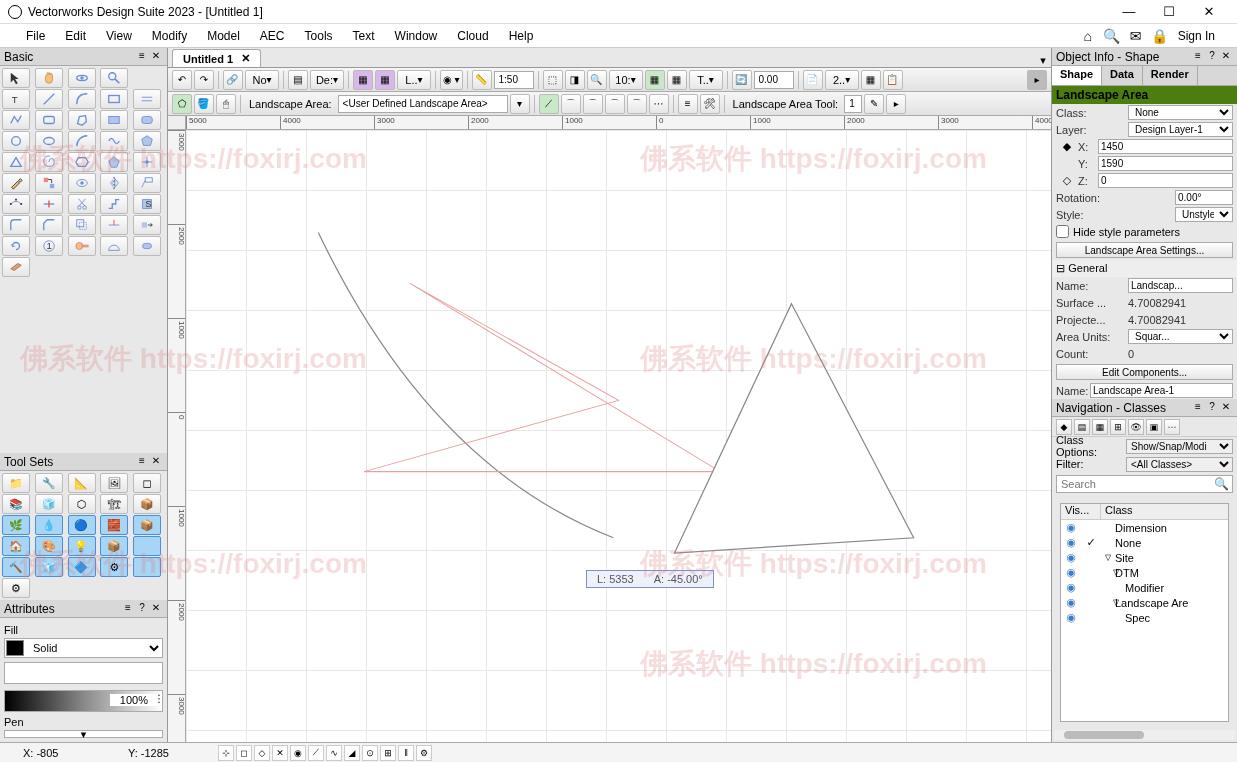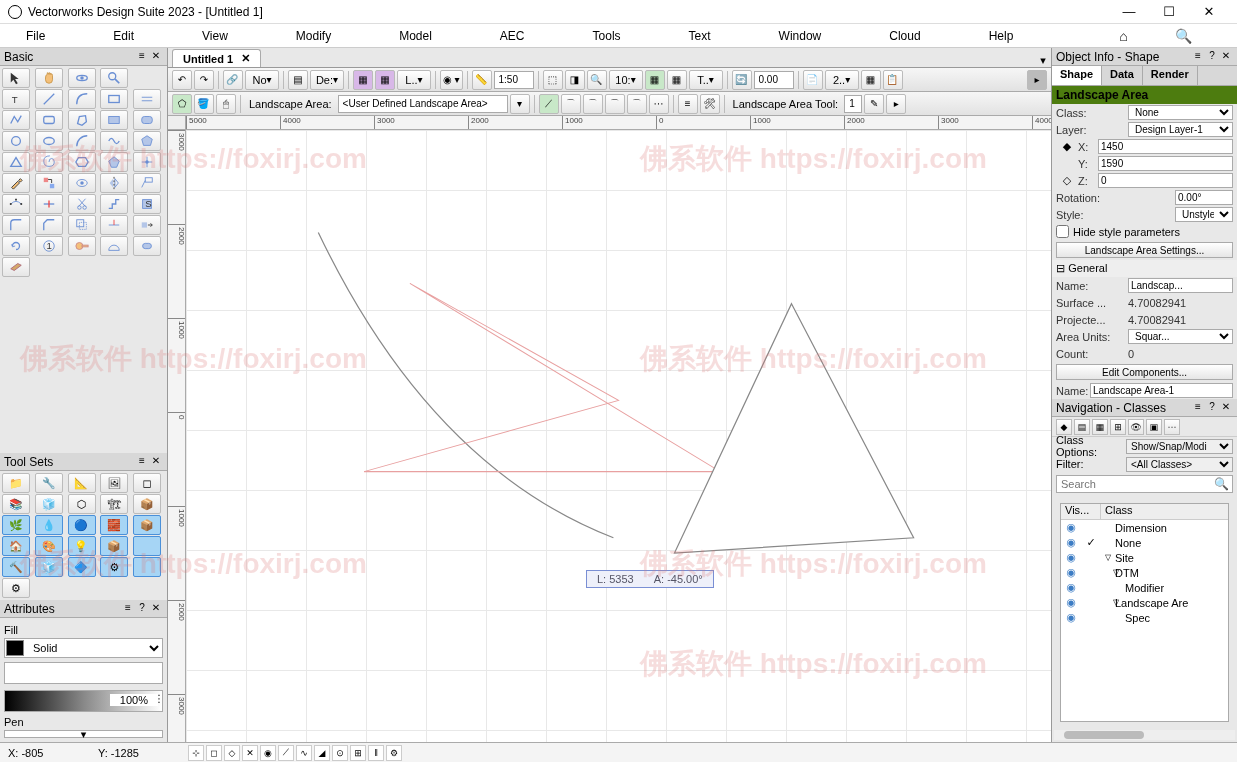--- a/index.html
+++ b/index.html
@@ -5,21 +5,21 @@
 * { box-sizing: border-box; margin: 0; padding: 0; font-family: "Segoe UI", Tahoma, sans-serif; font-size: 11px; }
 body { background: #f0f0f0; width: 1237px; height: 762px; overflow: hidden; position: relative; }
 
 
 .titlebar { height: 24px; background: #fff; display: flex; align-items: center; padding: 0 8px; border-bottom: 1px solid #ddd; }
 .titlebar .logo { width: 14px; height: 14px; border-radius: 50%; border: 1.5px solid #000; margin-right: 6px; display: inline-block; }
 .titlebar .title { flex: 1; font-size: 12px; }
 .titlebar .winbtn { width: 40px; text-align: center; cursor: pointer; font-size: 13px; }
 
 
-.menubar { height: 24px; background: #fff; display: flex; align-items: center; padding: 0 16px; border-bottom: 1px solid #ccc; gap: 48px; }
+.menubar { height: 24px; background: #fff; display: flex; align-items: center; padding: 0 16px; border-bottom: 1px solid #ccc; }
 .menubar .menuitem { padding: 0 10px; cursor: pointer; font-size: 12px; }
 .menubar .spacer { flex: 1; }
 .menubar .righticon { width: 24px; text-align: center; font-size: 14px; cursor: pointer; }
 .signin { padding: 0 6px; font-size: 12px; cursor: pointer; }
 
 
 .main { display: flex; height: calc(762px - 24px - 24px - 20px); }
 
 
 .leftpanel { width: 168px; background: #e8e8e8; display: flex; flex-direction: column; border-right: 1px solid #999; }
@@ -93,21 +93,21 @@
 .classlist .crow .eye { width: 20px; text-align: center; color: #3b7cc4; }
 .classlist .crow .chk { width: 20px; text-align: center; }
 .classlist .crow .tr { width: 14px; text-align: center; font-size: 8px; }
 .classlist .crow .nm { flex: 1; }
 .scrollh { height: 10px; background: #eee; margin: 0 2px 2px 2px; position: relative; }
 .scrollh .thumb { position: absolute; left: 10px; width: 80px; height: 8px; top: 1px; background: #bbb; border-radius: 4px; }
 
 
 .statusbar { height: 20px; background: #f4f4f4; border-top: 1px solid #aaa; display: flex; align-items: center; padding: 0 8px; font-size: 11px; }
 .statusbar .sb-left { flex: 1; }
-.statusbar .sb-coord { width: 90px; }
+.statusbar .sb-coord { width: 90px; margin-left: 15px; }
 .statusbar .sb-icons { display: flex; gap: 2px; }
 .statusbar .sb-icons .si { width: 16px; height: 16px; border: 1px solid #ccc; background: #fff; cursor: pointer; display:flex;align-items:center;justify-content:center; font-size:9px; }
 
 .search-row { position: relative; }
 .search-row input { width: calc(100% - 8px); margin: 2px 4px; height: 18px; border: 1px solid #aaa; padding: 0 4px; font-size: 11px; }
 .search-row .mag { position: absolute; right: 8px; top: 4px; font-size: 12px; }
 
 .watermark { position: absolute; color: rgba(220,120,120,0.25); font-size: 28px; font-weight: bold; pointer-events: none; z-index: 100; }
 </style>
 </head>

